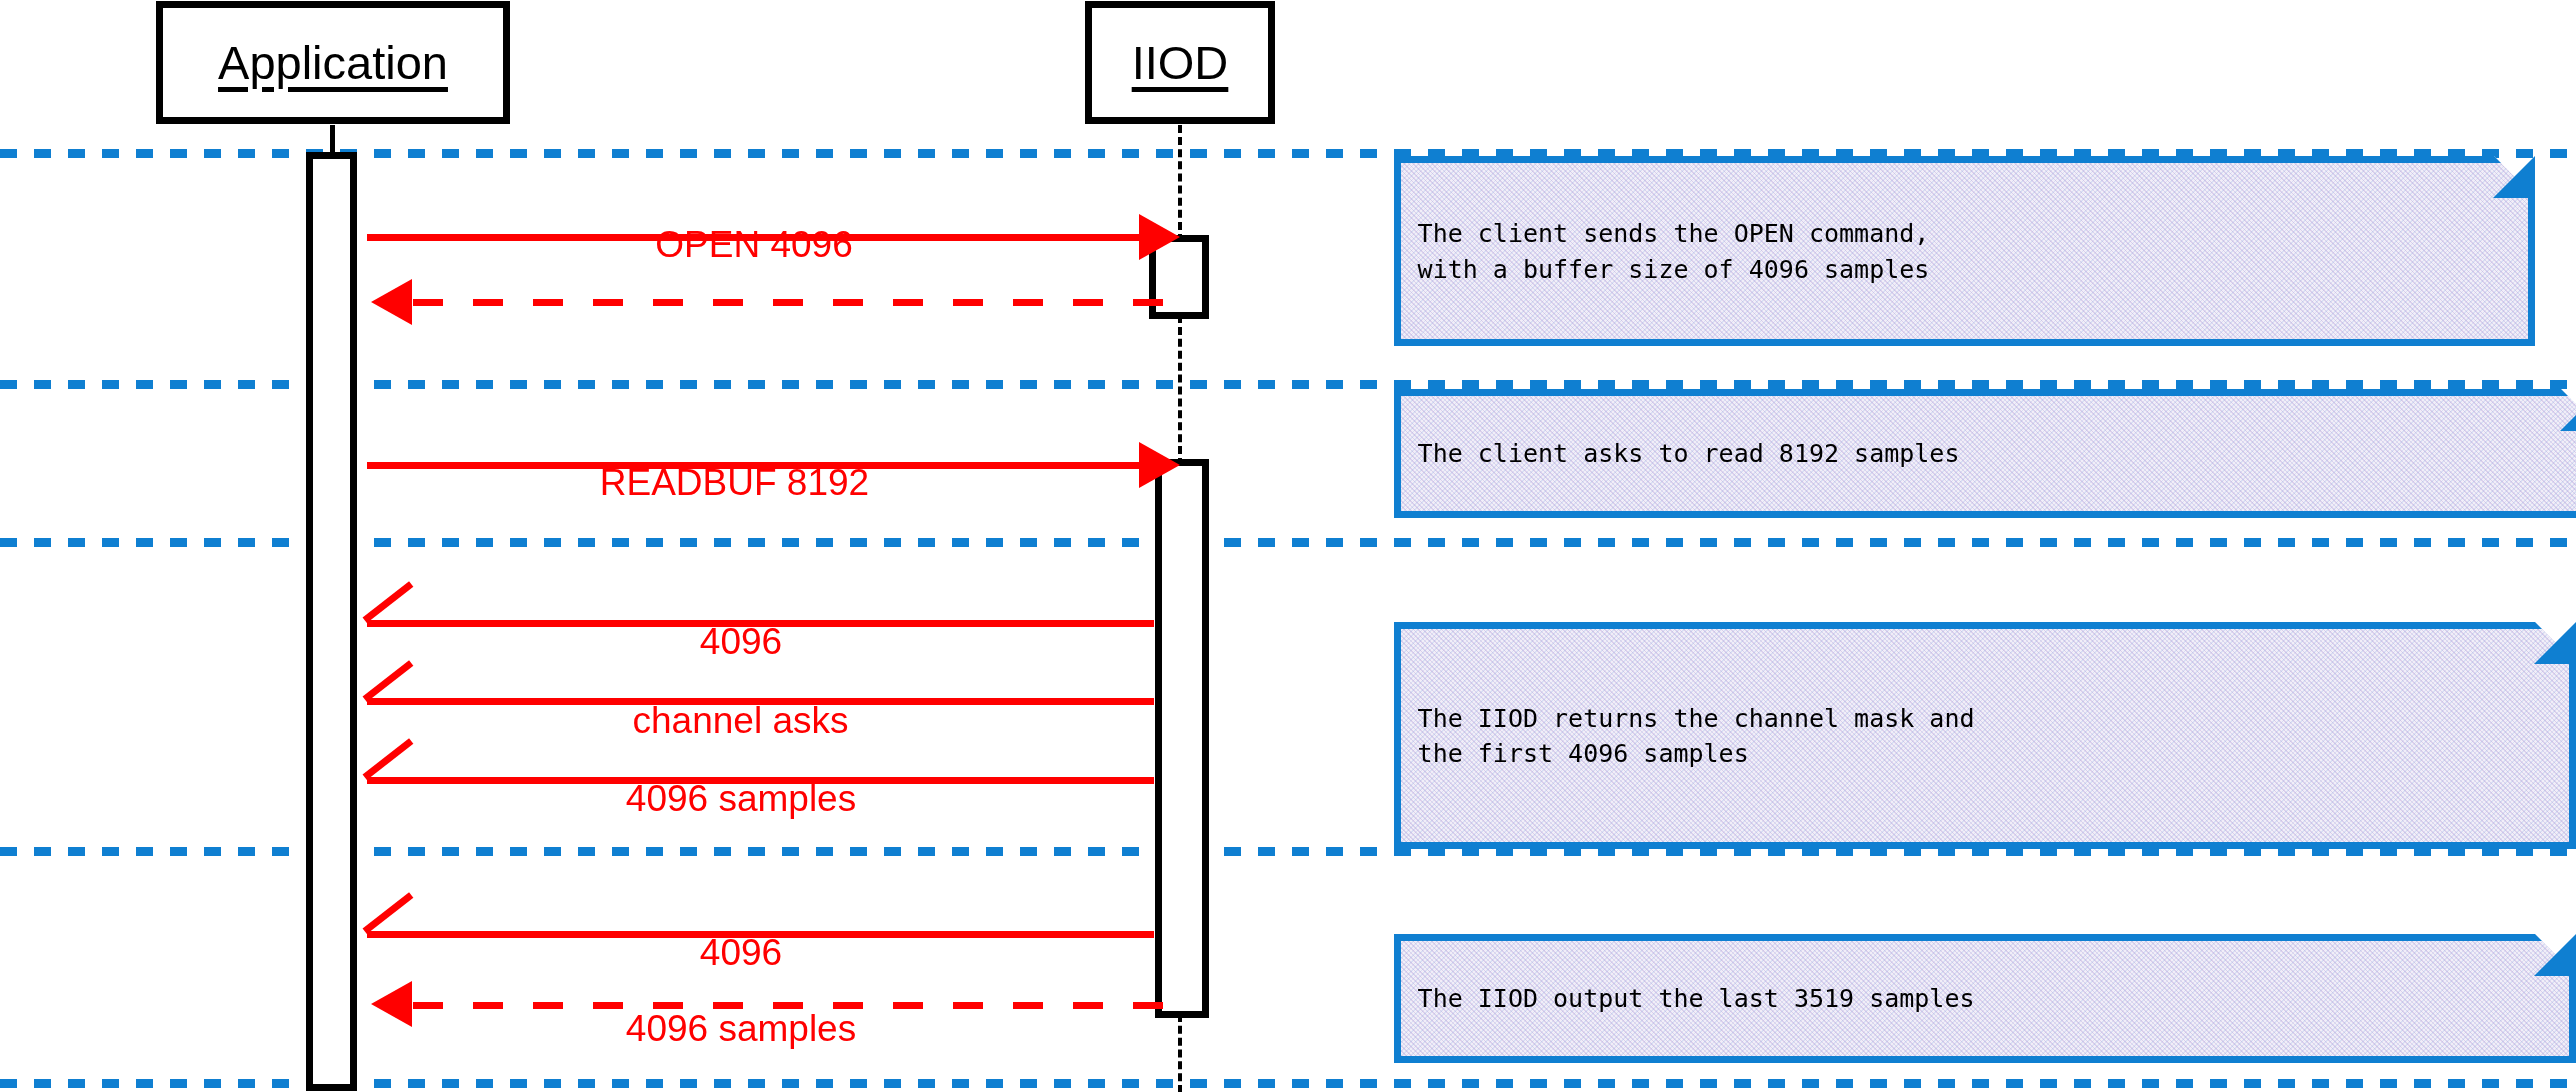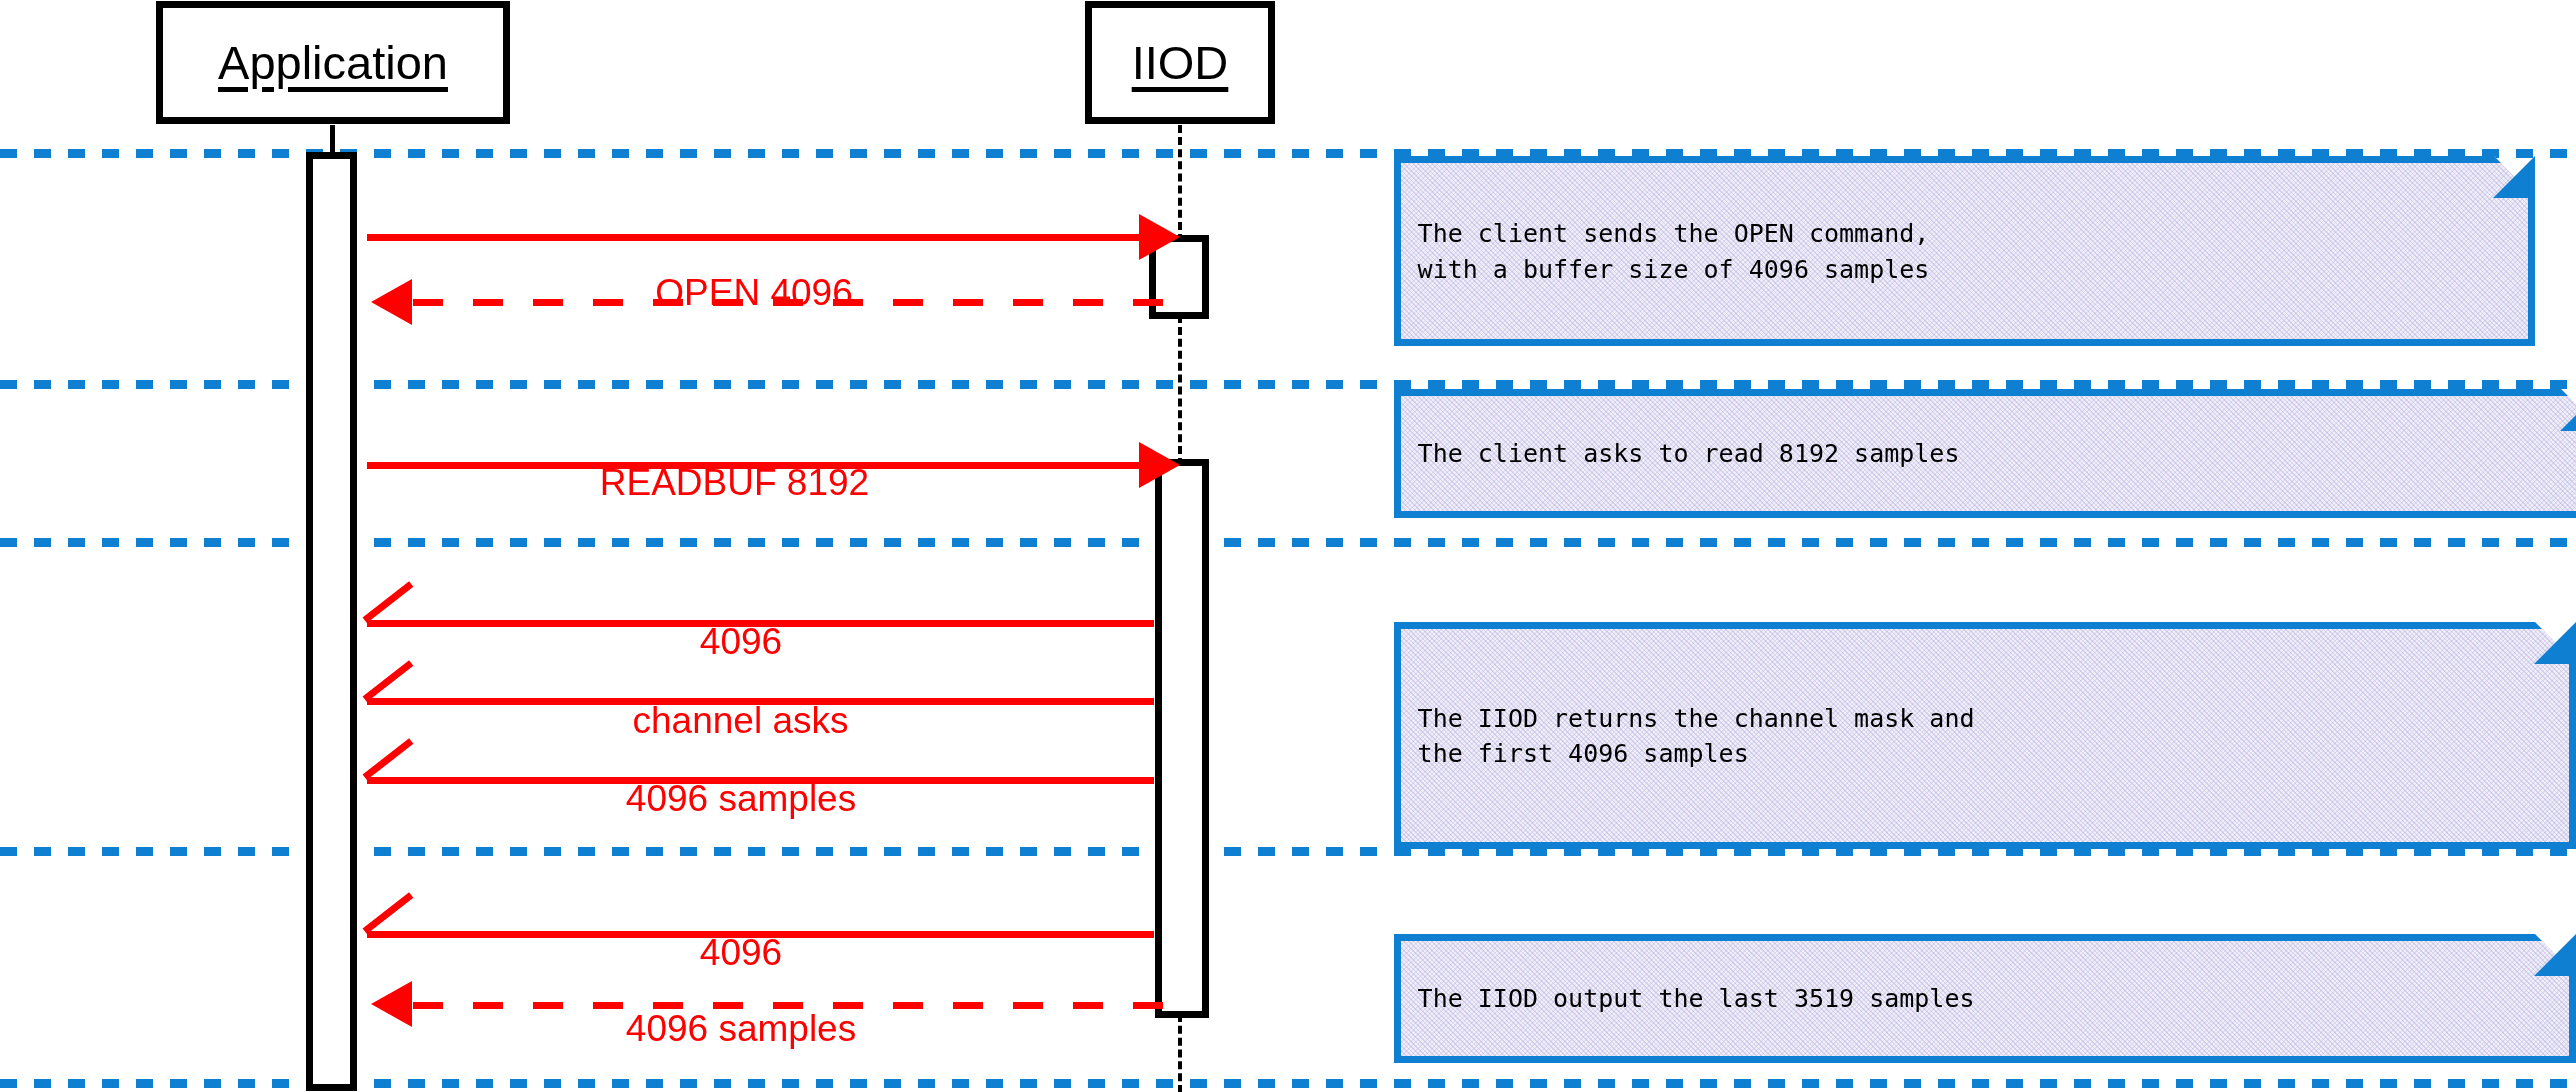--- a/index.html
+++ b/index.html
@@ -199,21 +199,21 @@
   <div class="lifeline" style="left:1178px;top:1014px;height:79px;"></div>
 
   <div class="activation" style="left:306px;top:152px;width:51px;height:939px;"></div>
 
   <div class="activation" style="left:1149px;top:235px;width:60px;height:84px;"></div>
 
   <div class="activation" style="left:1155px;top:459px;width:54px;height:559px;"></div>
 
   <div class="msg-line" style="left:367px;top:234px;width:774px;"></div>
   <div class="arrow-right" style="left:1139px;top:214px;"></div>
-  <div class="msg-label" style="left:531px;top:226px;width:446px;margin-top:48px;">OPEN 4096</div>
+  <div class="msg-label" style="left:531px;top:226px;width:446px;">OPEN 4096</div>
 
   <div class="msg-line dashed" style="left:413px;top:299px;width:767px;"></div>
   <div class="arrow-left" style="left:371px;top:279px;"></div>
 
   <div class="msg-line" style="left:367px;top:462px;width:774px;"></div>
   <div class="arrow-right" style="left:1139px;top:442px;"></div>
   <div class="msg-label" style="left:492px;top:464px;width:485px;">READBUF 8192</div>
 
   <div class="msg-line" style="left:367px;top:620px;width:787px;"></div>
   <div class="arrow-open-left" style="left:367px;top:585px;"></div>

